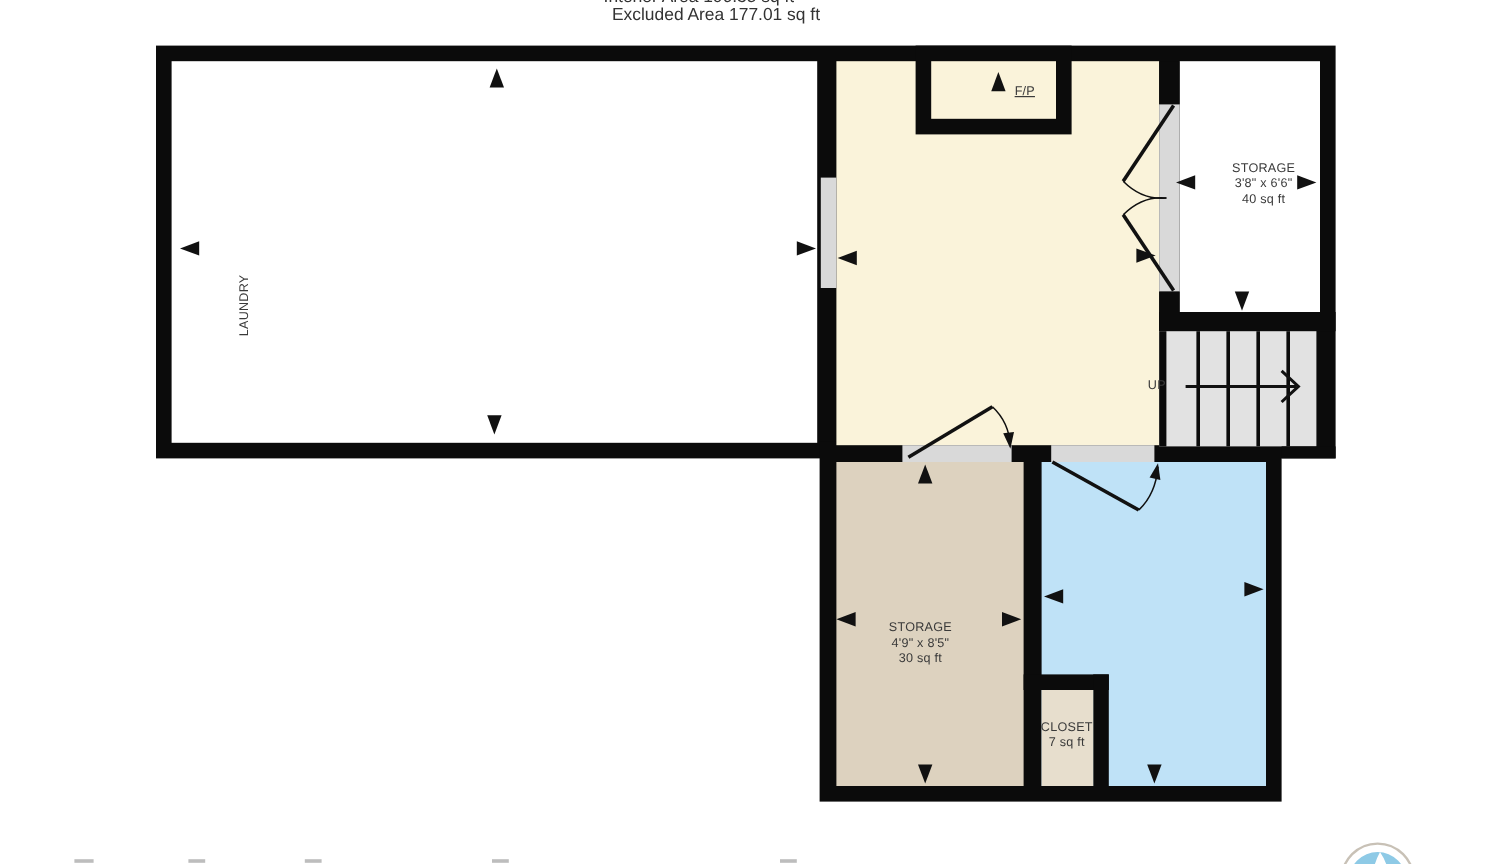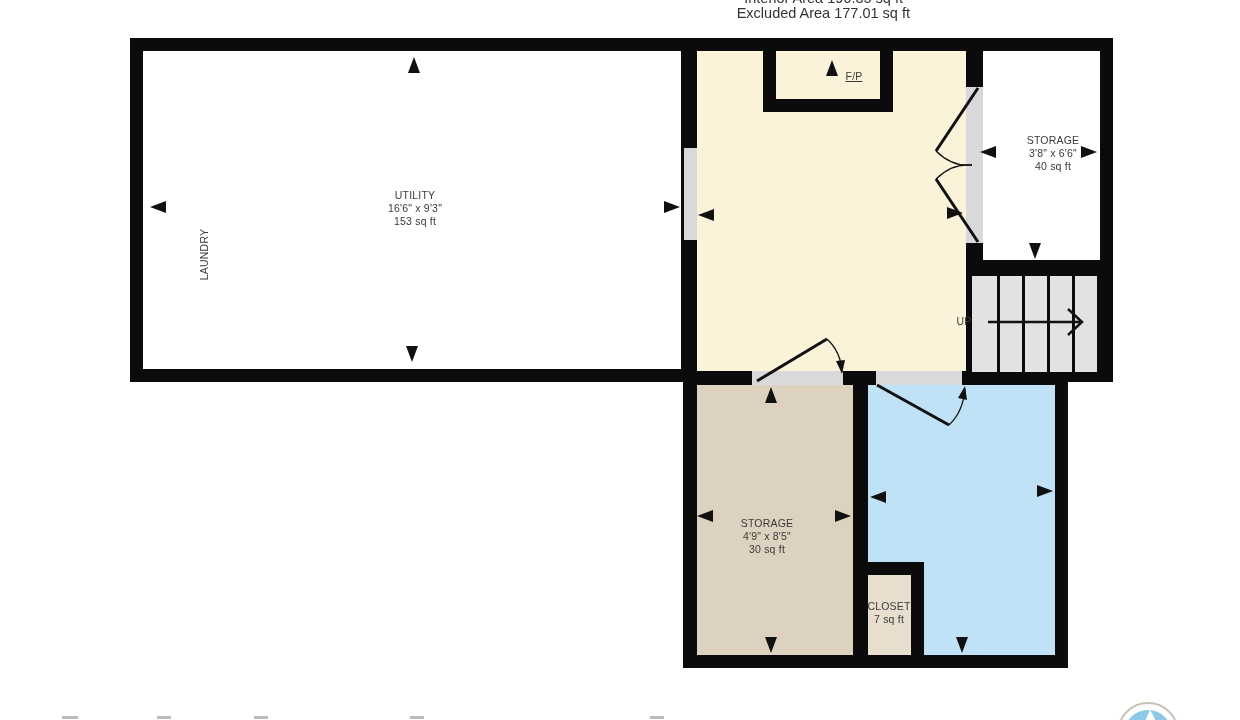--- a/index.html
+++ b/index.html
@@ -3,21 +3,21 @@
 <meta charset="utf-8">
 <style>
   html,body{margin:0;padding:0;background:#fff;}
   #canvas{position:relative;width:1240px;height:720px;overflow:hidden;background:#fff;
           font-family:"Liberation Sans",sans-serif;}
   .abs{position:absolute;}
   .wall{position:absolute;background:#0b0b0b;}
   .fill{position:absolute;}
   .lbl{position:absolute;font-size:10.5px;line-height:13px;color:#3a3a3a;
        text-align:center;white-space:nowrap;letter-spacing:.2px;}
-  .hdr{position:absolute;font-size:14.5px;line-height:15px;color:#333;text-align:right;width:400px;}
+  .hdr{position:absolute;font-size:14.5px;line-height:15px;color:#333;text-align:left;width:400px;}
   .threshold{position:absolute;background:#d9d9d9;}
   .tread{position:absolute;background:#0b0b0b;width:3px;top:0;height:100%;}
   .dash{position:absolute;height:3px;background:#bdbdbd;top:716px;}
   svg.overlay{position:absolute;left:0;top:0;pointer-events:none;}
 </style>
 </head>
 <body>
 
 <div id="canvas">
 
@@ -92,25 +92,20 @@
     <g fill="#111">
       <path d="M842 374 l-6 -13 l9 -1 z"></path>
       <path d="M965 386 l-7 12 l9 2 z"></path>
     </g>
     <g stroke="#111" fill="none">
       <path d="M988 322 H1080" stroke-width="2.5"></path>
       <path d="M1068 309 L1082 322 L1068 335" stroke-width="2.5"></path>
     </g>
   </svg>
 
-  <div class="lbl" style="left:315px;top:189px;width:200px;">
-    <div>UTILITY</div>
-    <div>16'6" x 9'3"</div>
-    <div>153 sq ft</div>
-  </div>
   <div class="lbl" style="left:159px;top:248px;width:90px;transform:rotate(-90deg);transform-origin:center;">LAUNDRY</div>
   <div class="lbl" style="left:824px;top:70px;width:60px;text-decoration:underline;">F/P</div>
   <div class="lbl" style="left:978px;top:134px;width:150px;">
     <div>STORAGE</div>
     <div>3'8" x 6'6"</div>
     <div>40 sq ft</div>
   </div>
   <div class="lbl" style="left:944px;top:315px;width:40px;">UP</div>
   <div class="lbl" style="left:667px;top:517px;width:200px;">
     <div>STORAGE</div>

